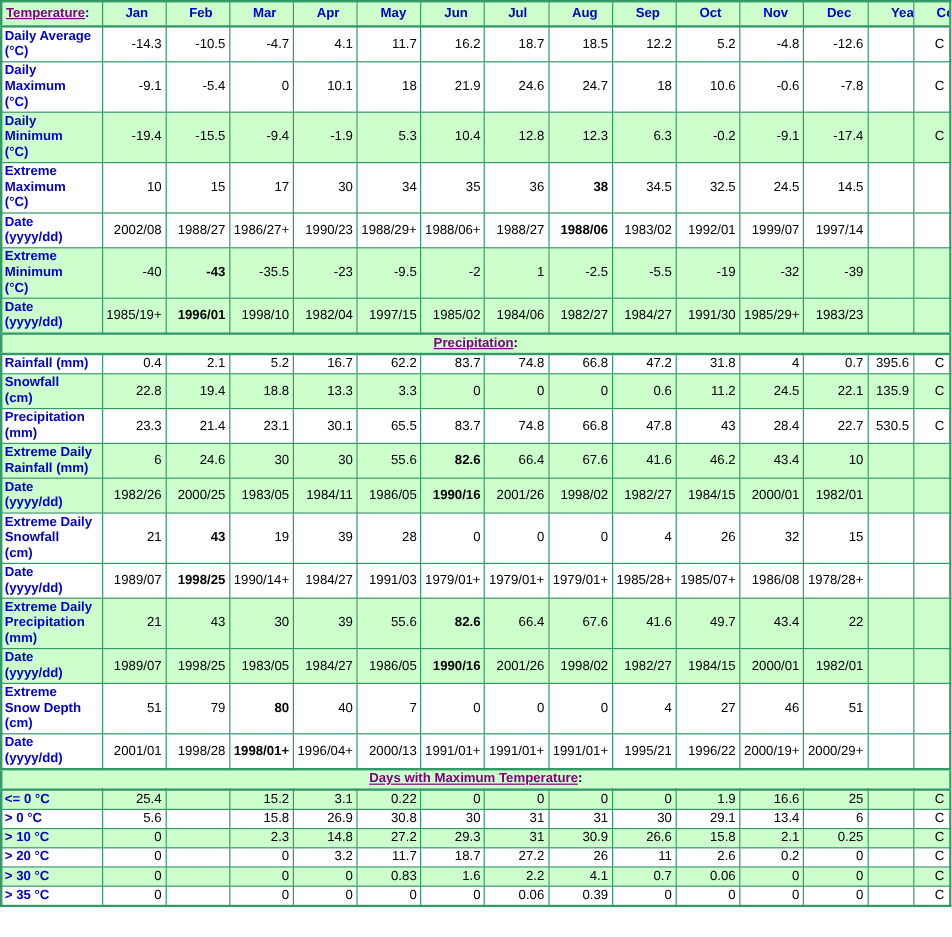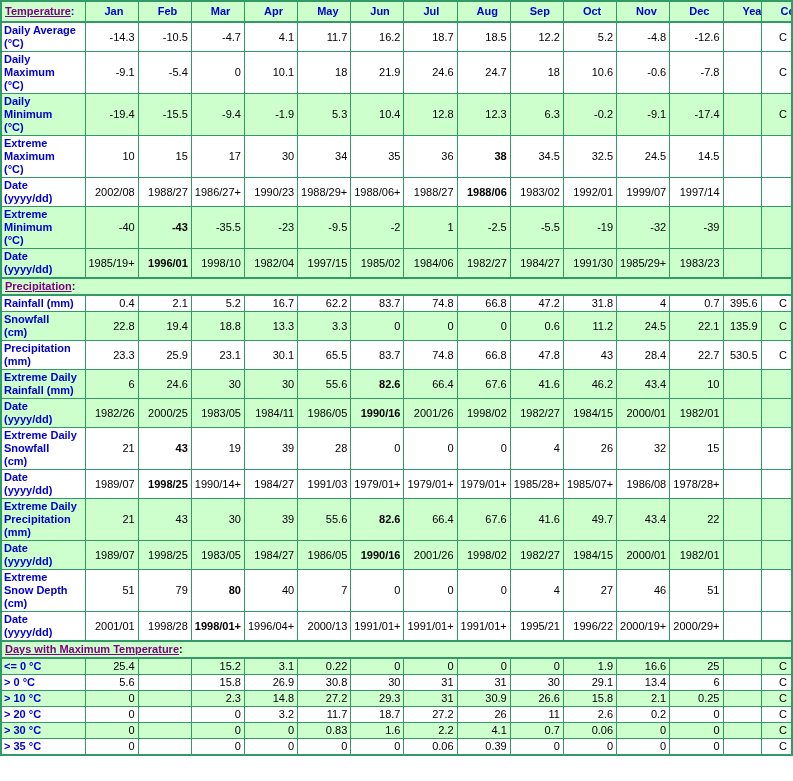--- a/index.html
+++ b/index.html
@@ -17,20 +17,21 @@
     border:1px solid var(--border-green,#339966);
     overflow:hidden;
     vertical-align:middle;
   }
   thead tr{ background:var(--cell-green,#ccffcc); border-bottom:2px solid var(--border-green,#339966);margin-top:40px; }
   tr.green{ background:var(--cell-green,#ccffcc); }
   tr.white{ background:#ffffff;padding-left:24px; }
   tr.section-row{
     border-top:2px solid var(--border-green,#339966);
     border-bottom:2px solid var(--border-green,#339966);
+    text-align:center;
   }
   th{
     color:var(--header-blue,#0000cc);
     font-weight:bold;
     text-align:center;
     padding:3px 19px;
   }
   th.corner{ text-align:left; padding:3px 3px; }
   td.rowlabel{
     color:var(--header-blue,#0000cc);
@@ -259,21 +260,21 @@
         <td class="num">11.2</td>
         <td class="num">24.5</td>
         <td class="num">22.1</td>
         <td class="num year">135.9</td>
         <td class="num code">C</td>
       </tr>
       <tr class="white">
         <td class="rowlabel">Precipitation
 (mm)</td>
         <td class="num">23.3</td>
-        <td class="num">25.9</td>
+        <td class="num">21.4</td>
         <td class="num">23.1</td>
         <td class="num">30.1</td>
         <td class="num">65.5</td>
         <td class="num">83.7</td>
         <td class="num">74.8</td>
         <td class="num">66.8</td>
         <td class="num">47.8</td>
         <td class="num">43</td>
         <td class="num">28.4</td>
         <td class="num">22.7</td>

